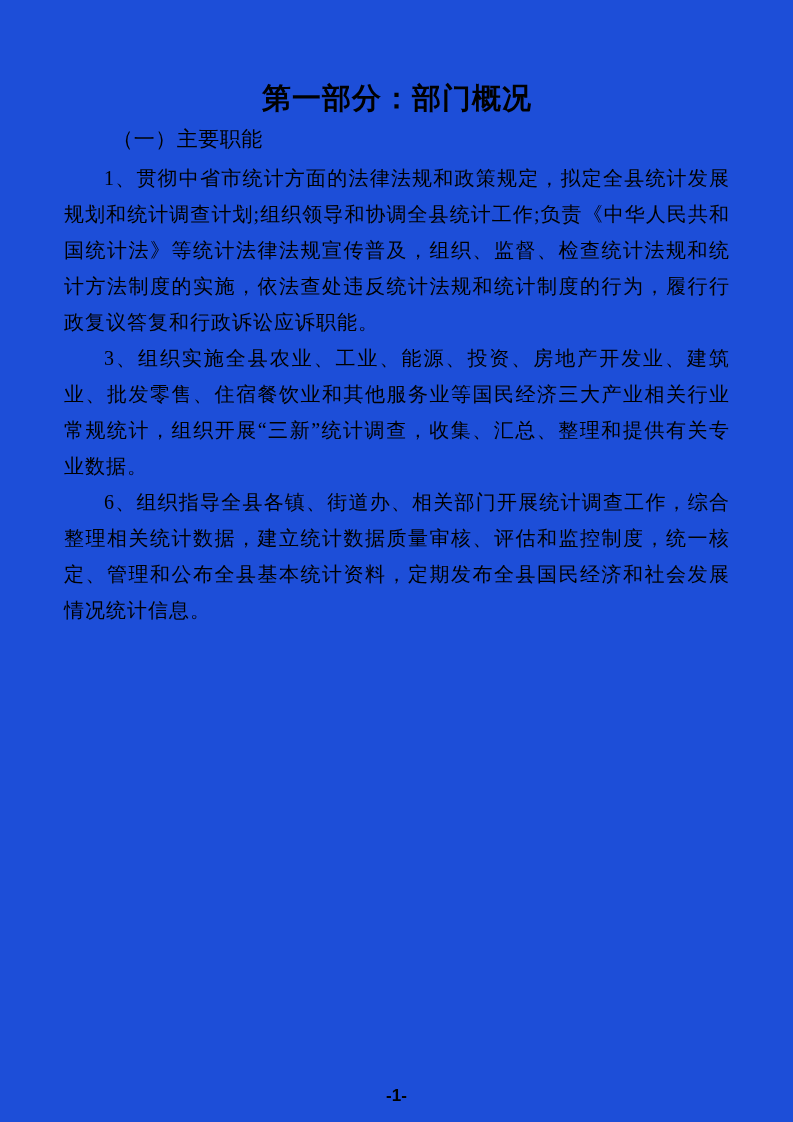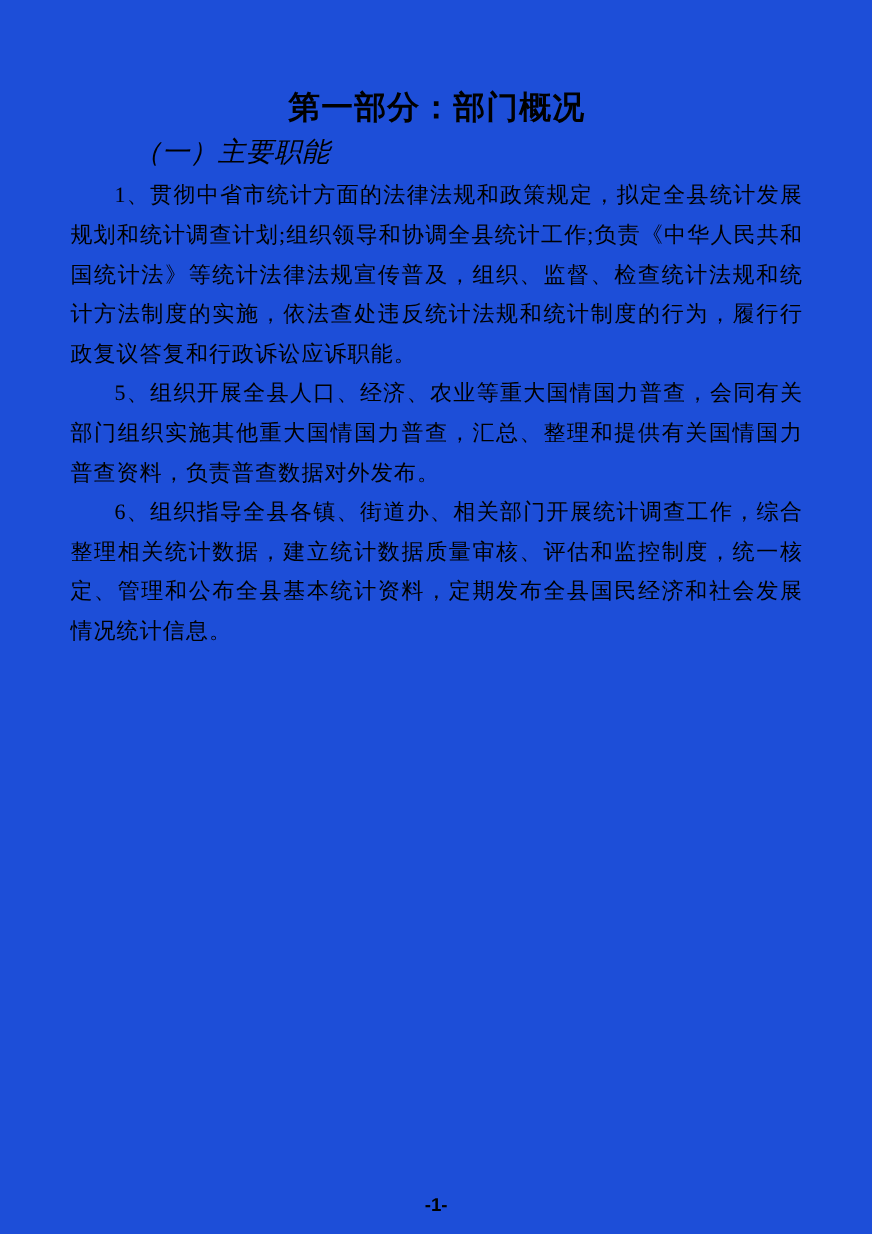--- a/index.html
+++ b/index.html
@@ -33,23 +33,22 @@
     font-family: "Liberation Sans", "DejaVu Sans", sans-serif;
     font-weight: bold;
     font-size: 21px;
     line-height: 40px;
     text-indent: 1.85em;
     letter-spacing: 0.5px;
   }
   .subsection-heading {
     margin: 0;
     font-family: "Liberation Serif", "DejaVu Serif", serif;
-    font-style: italic;
     font-weight: normal;
-    font-size: 25px;
+    font-size: 21px;
     line-height: 38px;
     text-indent: 2.3em;
     letter-spacing: 0.5px;
   }
   .body-text {
     margin-top: 2px;
   }
   .body-para {
     margin: 0;
     font-size: 20px;
@@ -78,21 +77,21 @@
 
 <div class="page">
 
   <h1 class="doc-title">第一部分：部门概况</h1>
 
 
   <h3 class="subsection-heading">（一）主要职能</h3>
 
   <div class="body-text">
     <p class="body-para">1、贯彻中省市统计方面的法律法规和政策规定，拟定全县统计发展规划和统计调查计划;组织领导和协调全县统计工作;负责《中华人民共和国统计法》等统计法律法规宣传普及，组织、监督、检查统计法规和统计方法制度的实施，依法查处违反统计法规和统计制度的行为，履行行政复议答复和行政诉讼应诉职能。</p>
-    <p class="body-para">5、组织开展全县人口、经济、农业等重大国情国力普查，会同有关部门组织实施其他重大国情国力普查，汇总、整理和提供有关国情国力普查资料，负责普查数据对外发布。</p>
+    <p class="body-para">3、组织实施全县农业、工业、能源、投资、房地产开发业、建筑业、批发零售、住宿餐饮业和其他服务业等国民经济三大产业相关行业常规统计，组织开展“三新”统计调查，收集、汇总、整理和提供有关专业数据。</p>
     <p class="body-para">6、组织指导全县各镇、街道办、相关部门开展统计调查工作，综合整理相关统计数据，建立统计数据质量审核、评估和监控制度，统一核定、管理和公布全县基本统计资料，定期发布全县国民经济和社会发展情况统计信息。</p>
   </div>
 
   <div class="page-footer">
     <span class="page-number">-1-</span>
   </div>
 
 </div>
 
 </body></html>

